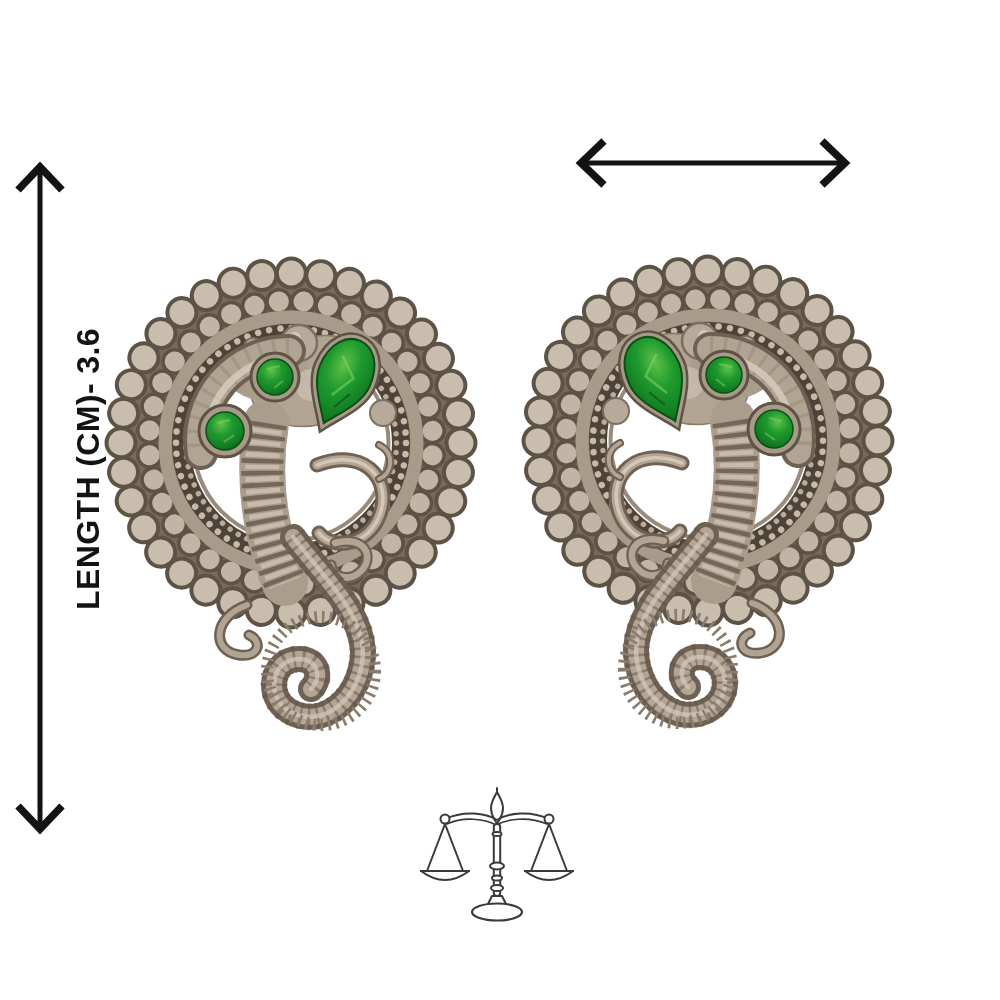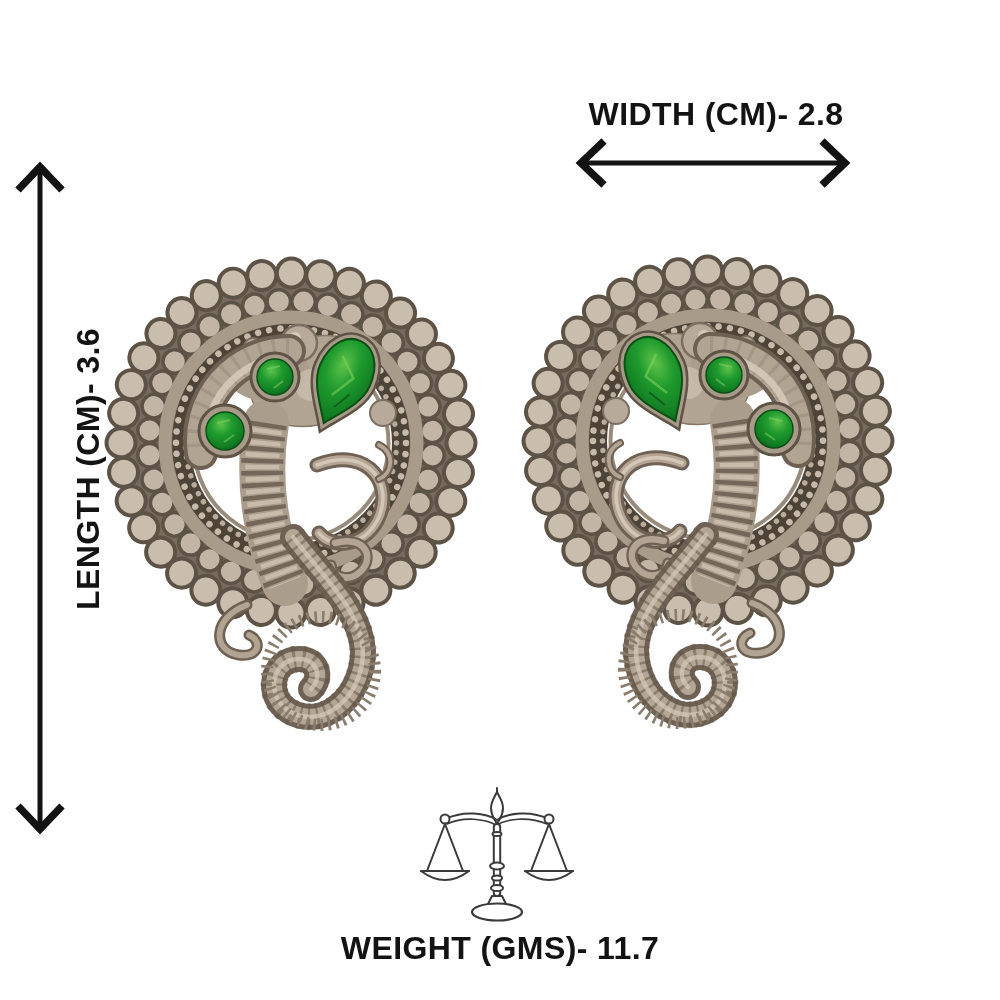--- a/index.html
+++ b/index.html
@@ -29,21 +29,20 @@
   </svg>
   <div class="dim-label rot" style="left:88px;top:469px">LENGTH (CM)- 3.6</div>
 
   <svg class="abs" style="left:560px;top:120px" width="310" height="90" viewBox="560 120 310 90">
     <g stroke="#131313" fill="none">
       <line x1="584" y1="163" x2="842" y2="163" stroke-width="5"></line>
       <polyline points="604,141 581,163 604,185" stroke-width="7.5"></polyline>
       <polyline points="822,141 845,163 822,185" stroke-width="7.5"></polyline>
     </g>
   </svg>
-  <div class="dim-label" style="left:716px;top:114px">WIDTH (CM)- 2.8</div>
 
   <svg class="abs" style="left:0;top:0" width="1000" height="1000" viewBox="0 0 1000 1000">
     <defs>
       <radialGradient id="gstone" cx="40%" cy="32%" r="78%">
         <stop offset="0%" stop-color="#5ec24a"></stop>
         <stop offset="38%" stop-color="#1f9a2e"></stop>
         <stop offset="78%" stop-color="#117c22"></stop>
         <stop offset="100%" stop-color="#0a5517"></stop>
       </radialGradient>
 
@@ -174,15 +173,14 @@
         <ellipse cx="0" cy="30" rx="6" ry="3" fill="#ffffff"></ellipse>
         <ellipse cx="0" cy="-24" rx="4.5" ry="2" fill="#ffffff"></ellipse>
       </g>
       <g>
         <path d="M -5,38 L -9,46 L 9,46 L 5,38 Z" fill="#ffffff"></path>
         <ellipse cx="0" cy="54" rx="25" ry="8.5" fill="#ffffff" stroke-width="2.2"></ellipse>
       </g>
     </g>
   </svg>
 
-  <div class="dim-label" style="left:500px;top:948px">WEIGHT (GMS)- 11.7</div>
 
 </div>
 
 </body></html>

